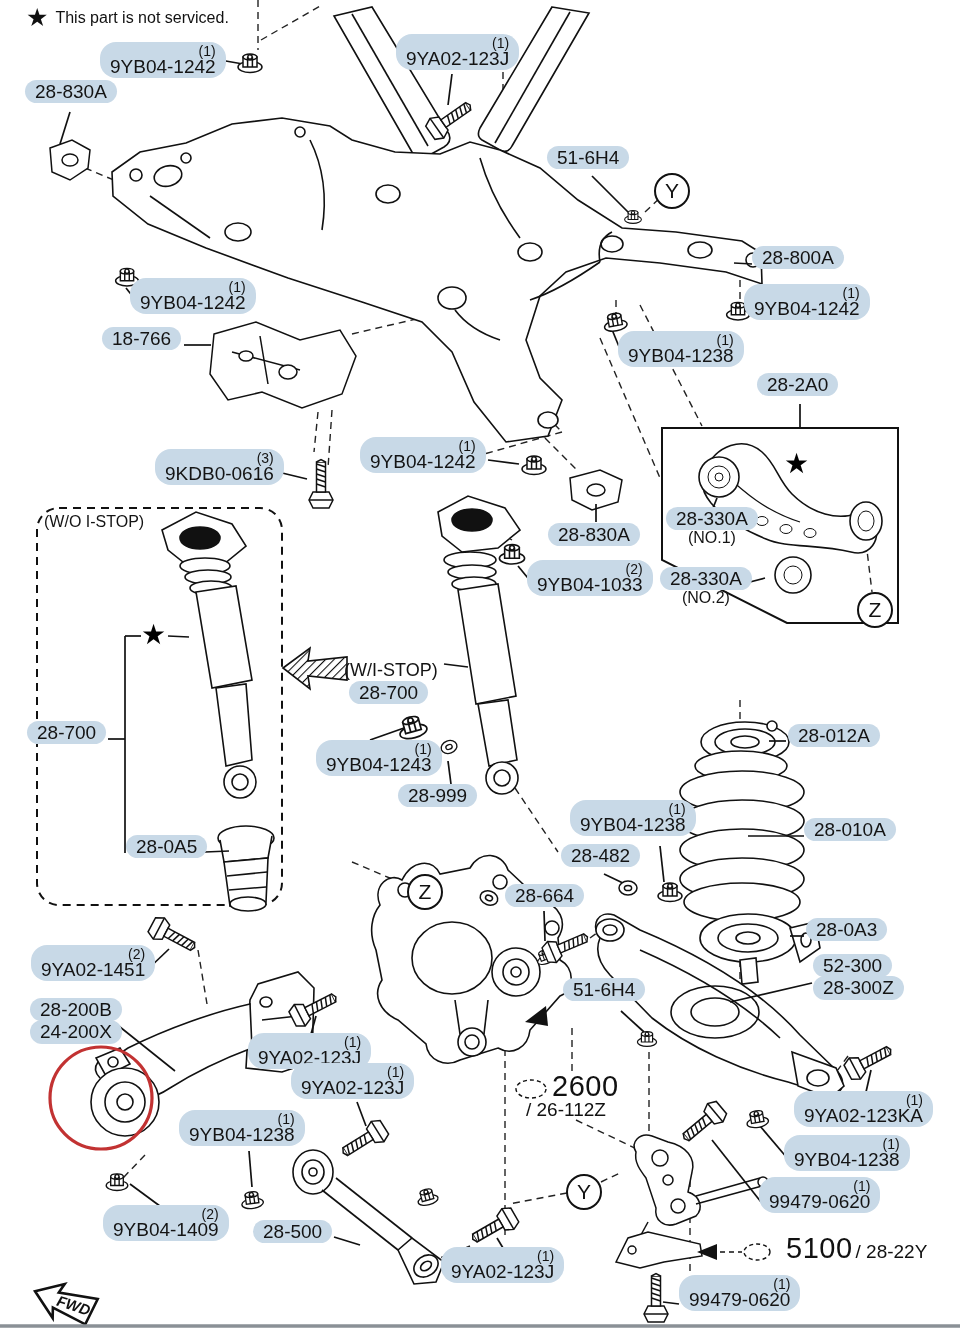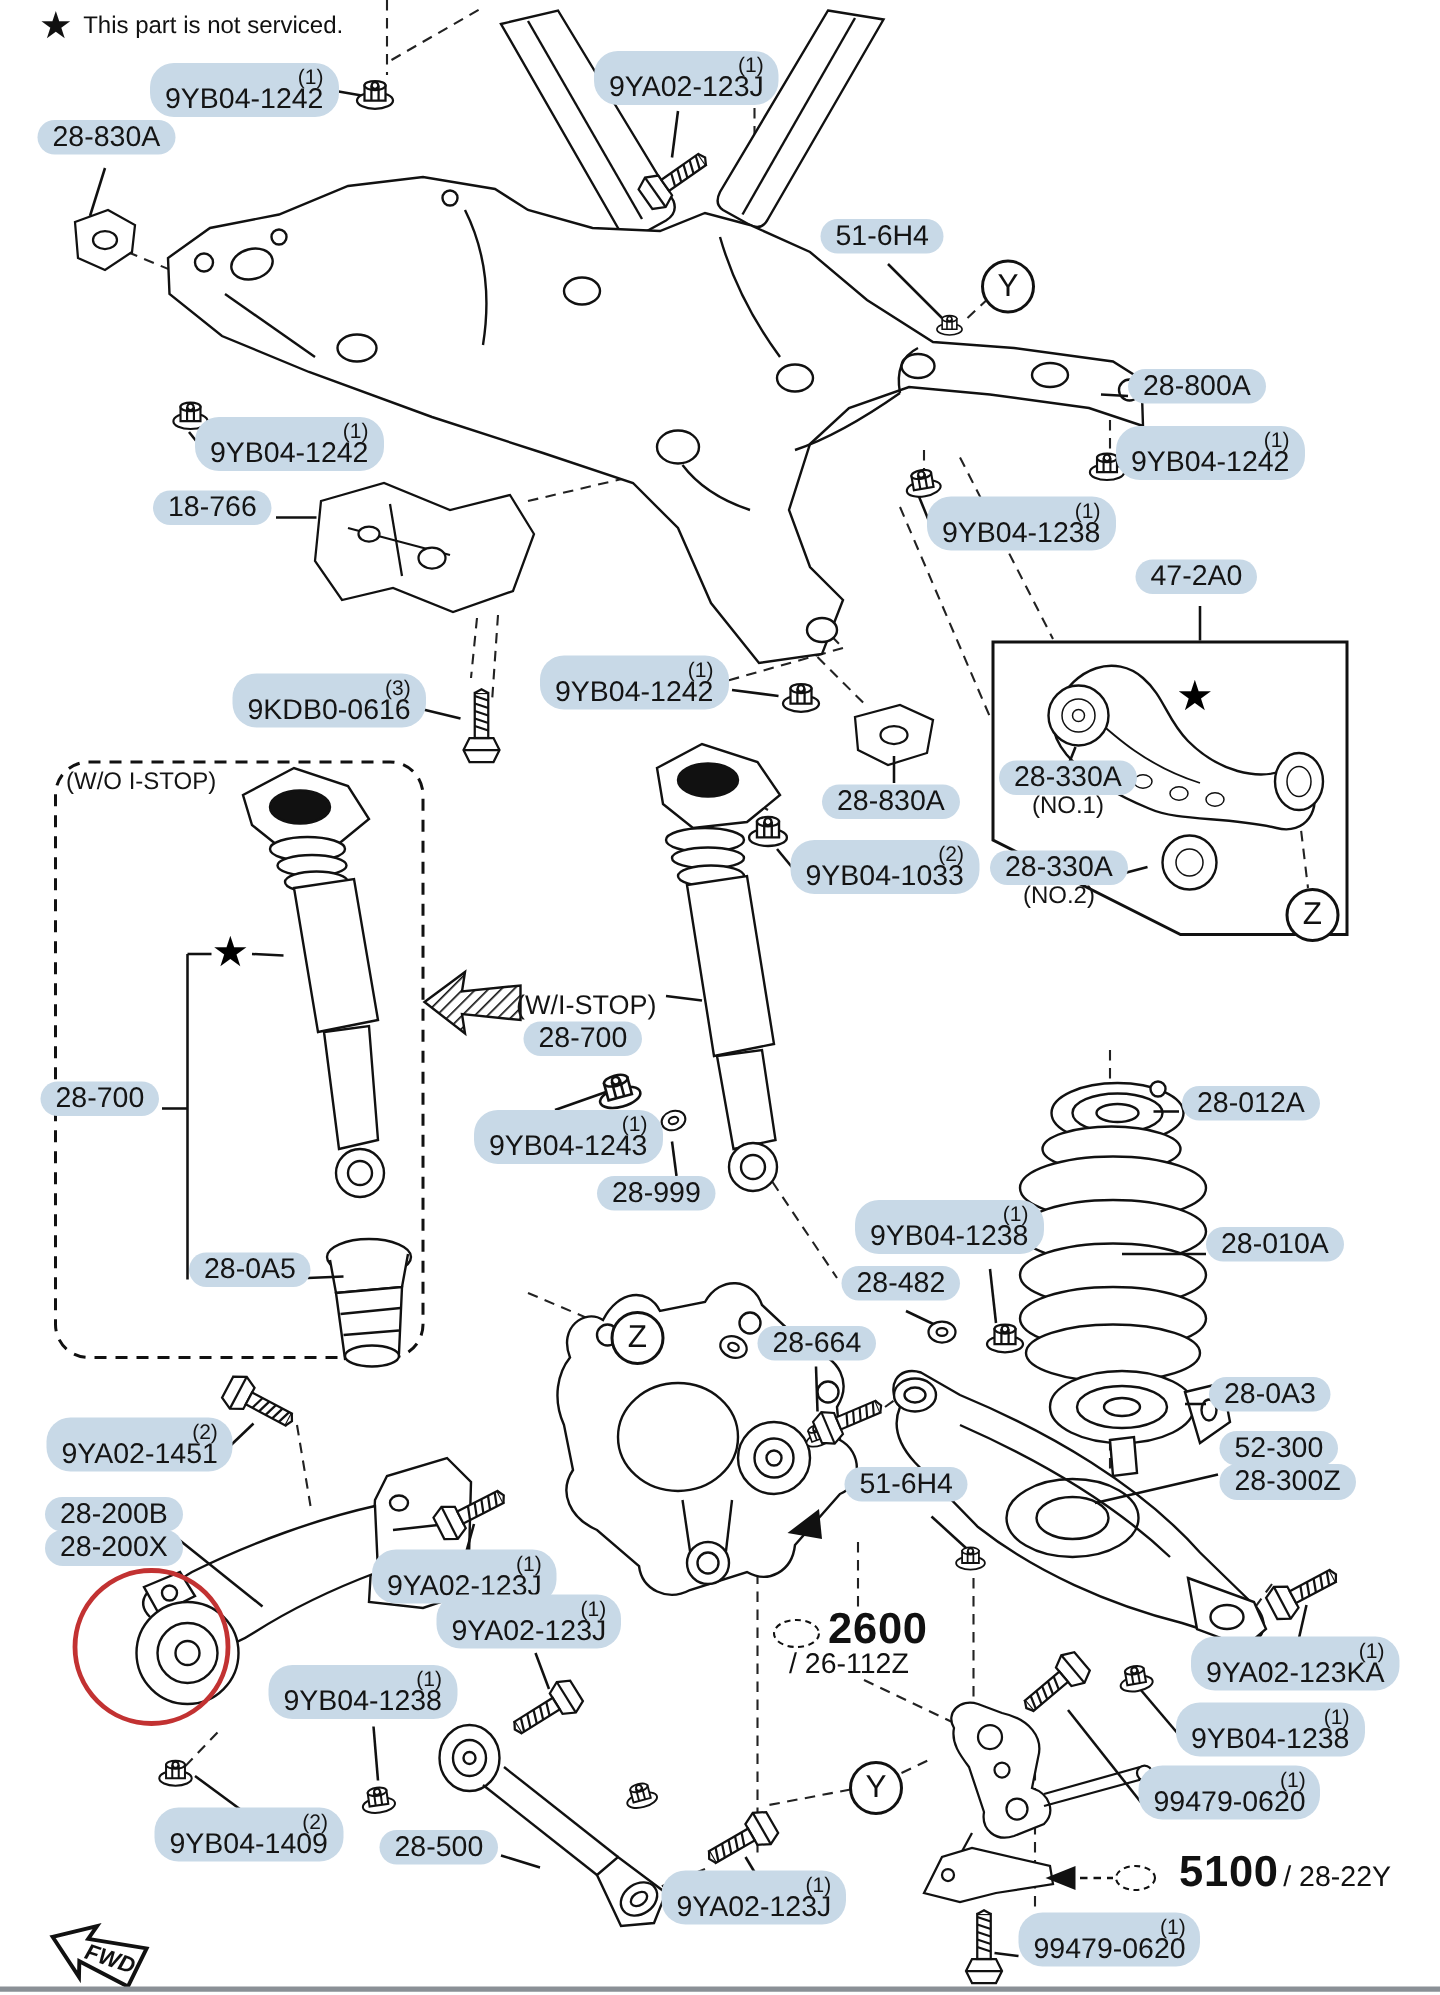--- a/index.html
+++ b/index.html
@@ -12,21 +12,21 @@
   .pill .q{display:block;text-align:right;font-size:14px;line-height:1;padding-top:1px;margin-bottom:-2px;}
   .pill + .pill{margin-top:-1px;}
   .sub{font-size:16px;text-align:center;margin-top:-1px;color:#141414;}
   .pre{font-size:18px;margin-left:2px;white-space:nowrap;color:#141414;}
   .pre + .pill{margin-left:7px;}
   .refc{position:absolute;width:36px;height:36px;border:2.5px solid #111;border-radius:50%;
         background:#fff;display:flex;align-items:center;justify-content:center;
         font-size:21px;z-index:4;box-sizing:border-box;}
   .star{position:absolute;font-size:28px;line-height:1;z-index:4;color:#000;}
   .assy{position:absolute;z-index:5;color:#111;white-space:nowrap;}
-  .assy .big{font-size:29px;font-weight:bold;letter-spacing:0.5px;}
+  .assy .big{font-size:29px;font-weight:normal;letter-spacing:0.5px;}
   .assy .small{font-size:19px;}
   .inset-title{position:absolute;z-index:5;font-size:16px;color:#141414;}
   .note{position:absolute;left:26px;top:5px;display:flex;align-items:center;gap:7px;z-index:5;}
   .note .nstar{font-size:25px;line-height:1;}
   .note .ntext{font-size:16px;}
 </style>
 </head>
 <body>
 
 <div class="canvas">
@@ -425,21 +425,21 @@
       <div class="plabel" style="left: 130px; top: 278px;">
         <div class="pill"><span class="q">(1)</span>9YB04-1242</div>
       </div>
       <div class="plabel" style="left: 102px; top: 327px;">
         <div class="pill">18-766</div>
       </div>
       <div class="plabel" style="left: 618px; top: 331px;">
         <div class="pill"><span class="q">(1)</span>9YB04-1238</div>
       </div>
       <div class="plabel" style="left: 757px; top: 373px;">
-        <div class="pill">47-2A0</div>
+        <div class="pill">28-2A0</div>
       </div>
       <div class="plabel" style="left: 155px; top: 449px;">
         <div class="pill"><span class="q">(3)</span>9KDB0-0616</div>
       </div>
       <div class="plabel" style="left: 360px; top: 437px;">
         <div class="pill"><span class="q">(1)</span>9YB04-1242</div>
       </div>
       <div class="plabel" style="left: 548px; top: 523px;">
         <div class="pill">28-830A</div>
       </div>
@@ -490,21 +490,21 @@
         <div class="pill">28-300Z</div>
       </div>
       <div class="plabel" style="left: 563px; top: 978px;">
         <div class="pill">51-6H4</div>
       </div>
       <div class="plabel" style="left: 31px; top: 945px;">
         <div class="pill"><span class="q">(2)</span>9YA02-1451</div>
       </div>
       <div class="plabel" style="left: 30px; top: 998px;">
         <div class="pill">28-200B</div>
-        <div class="pill">28-200X</div>
+        <div class="pill">24-200X</div>
       </div>
       <div class="plabel" style="left: 248px; top: 1033px;">
         <div class="pill"><span class="q">(1)</span>9YA02-123J</div>
       </div>
       <div class="plabel" style="left: 291px; top: 1063px;">
         <div class="pill"><span class="q">(1)</span>9YA02-123J</div>
       </div>
       <div class="plabel" style="left: 179px; top: 1110px;">
         <div class="pill"><span class="q">(1)</span>9YB04-1238</div>
       </div>

